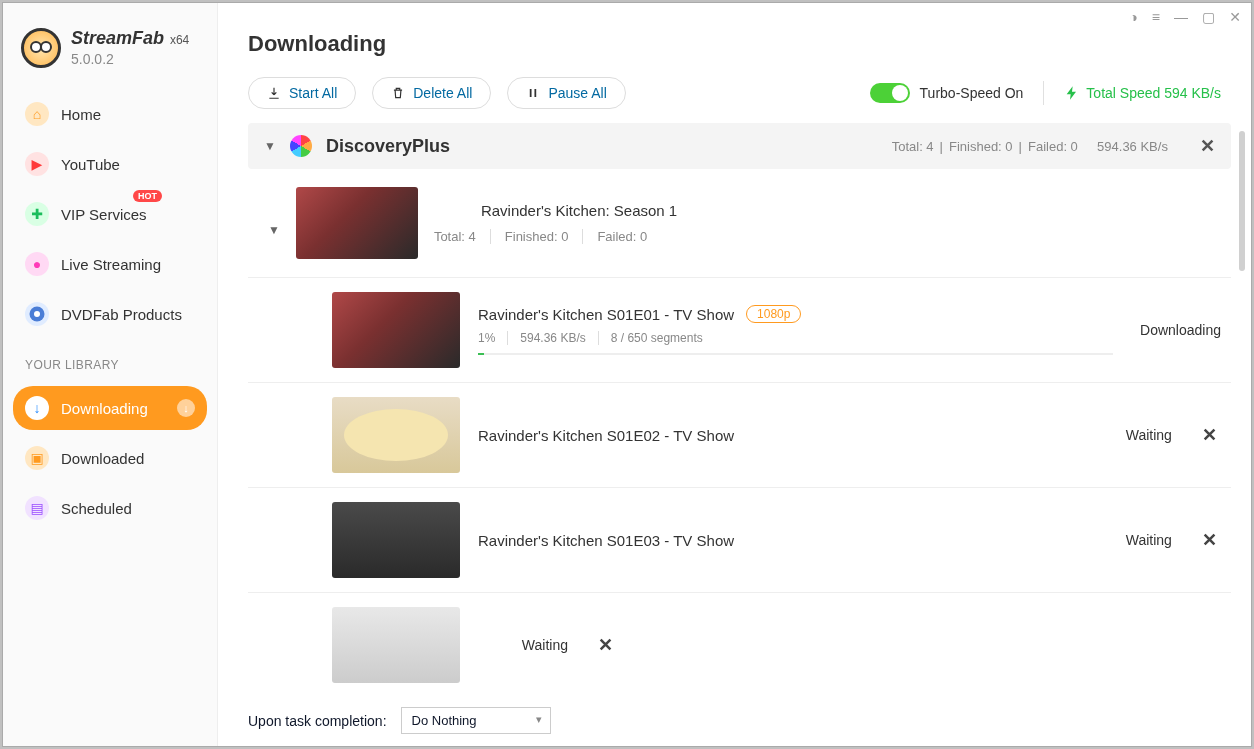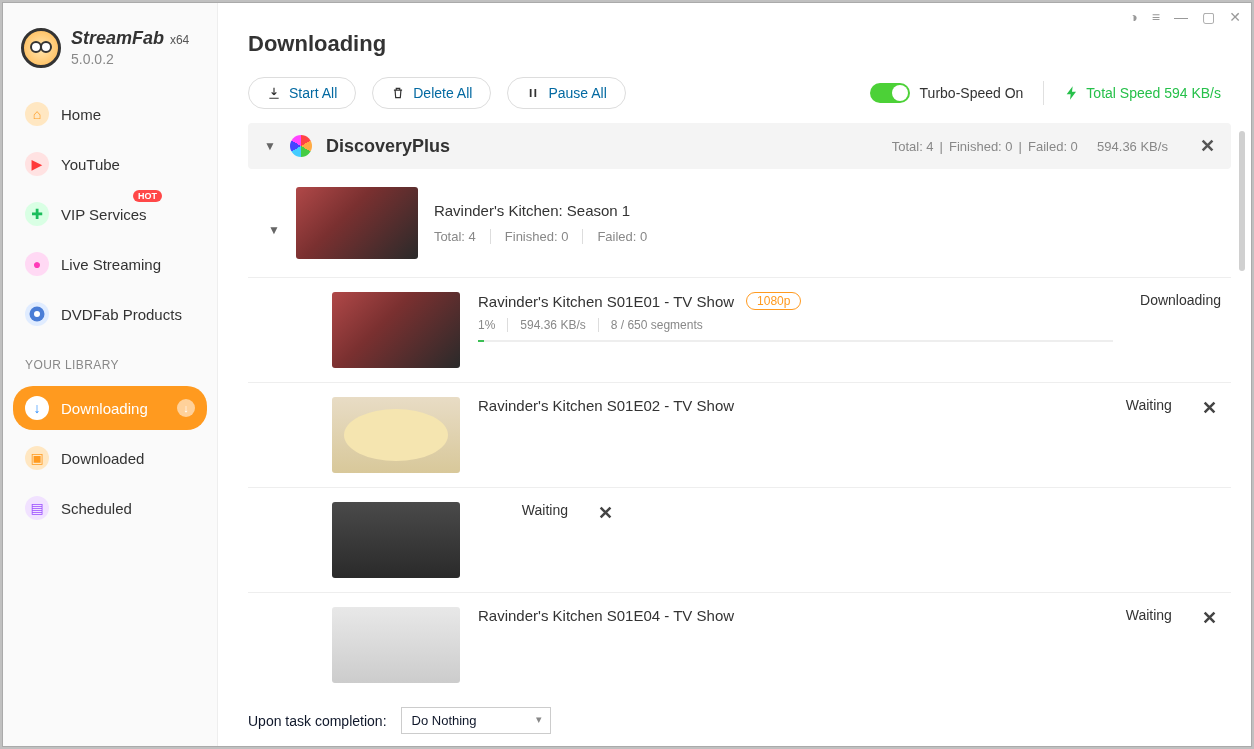--- a/index.html
+++ b/index.html
@@ -156,27 +156,27 @@
     width:122px;height:72px;background:#777;border-radius:3px;
     background-size:cover;background-position:center;
     flex-shrink:0;
   }
   .thumb.t1{background:linear-gradient(135deg,#b04848 0%,#7a3030 40%,#2a2a2a 100%);}
   .thumb.t2{background:linear-gradient(#e8dcc5,#d8c89a); position:relative;}
   .thumb.t2::before{content:"";position:absolute;inset:12px;border-radius:50%;background:#f5e5b0;}
   .thumb.t3{background:linear-gradient(#4a4a4a,#2a2a2a);}
   .thumb.t4{background:linear-gradient(#e8e8e8,#ccc);}
   .season-info{ display:flex; flex-direction:column; gap:10px;}
-  .season-title{ font-size:15px; font-weight:500;}
+  .season-title{ font-size:15px; font-weight:500;margin-left:47px;}
   .season-stats{ display:flex; gap:14px; font-size:13px; color:#888;}
   .season-stats span{ border-right:1px solid #ddd; padding-right:14px;}
   .season-stats span:last-child{border:none;}
   
   .ep-row{
-    display:flex; gap:18px;
+    display:flex; align-items:center; gap:18px;
     padding:14px 10px 14px 84px;
     border-top:1px solid #eee;
   }
   .ep-thumb{ width:128px; height:76px; border-radius:3px; flex-shrink:0;}
   .ep-body{ flex:1; display:flex; flex-direction:column; gap:8px;}
   .ep-titlebar{ display:flex; align-items:center; gap:12px;}
   .ep-title{ font-size:15px;}
   .quality{
     border:1px solid #ff9a1f; color:#ff9a1f;
     border-radius:12px; padding:1px 10px; font-size:12px;
@@ -376,35 +376,35 @@
           <div class="ep-titlebar">
             <span class="ep-title">Ravinder's Kitchen S01E02 - TV Show</span>
           </div>
         </div>
         <span class="ep-status">Waiting</span>
         <span class="ep-close">✕</span>
       </div>
 
       <div class="ep-row">
         <div class="thumb t3 ep-thumb"></div>
-        <span class="ep-status">Waiting</span>
-        <span class="ep-close">✕</span>
-      </div>
-
-      <div class="ep-row">
-        <div class="thumb t4 ep-thumb"></div>
         <div class="ep-body">
           <div class="ep-titlebar">
-            <span class="ep-title">Ravinder's Kitchen S01E04 - TV Show</span>
+            <span class="ep-title">Ravinder's Kitchen S01E03 - TV Show</span>
           </div>
         </div>
         <span class="ep-status">Waiting</span>
         <span class="ep-close">✕</span>
       </div>
 
+      <div class="ep-row">
+        <div class="thumb t4 ep-thumb"></div>
+        <span class="ep-status">Waiting</span>
+        <span class="ep-close">✕</span>
+      </div>
+
     </div>
 
     <div class="footer">
       <span>Upon task completion:</span>
       <div class="select">
         <span>Do Nothing</span>
       </div>
     </div>
 
   </main>

